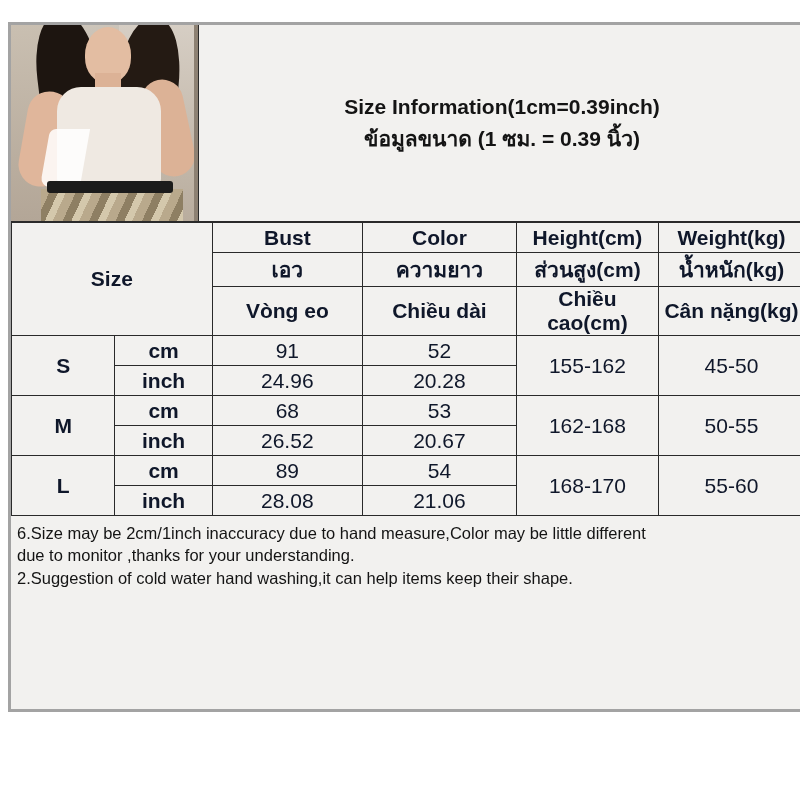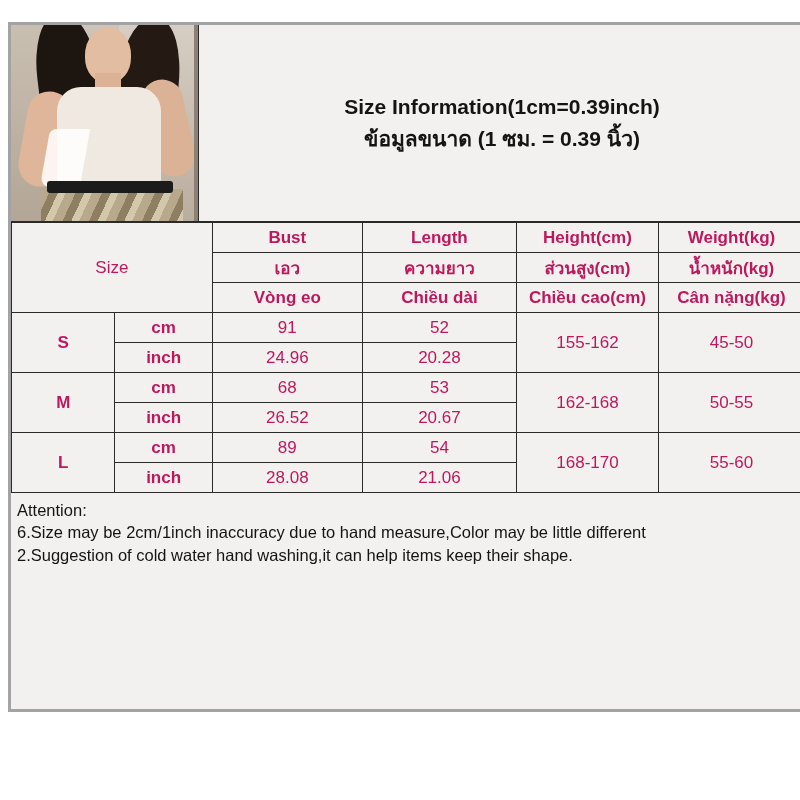--- a/index.html
+++ b/index.html
@@ -139,22 +139,22 @@
   
   table.sizes {
     border-collapse: collapse;
     width: 100%;
     table-layout: fixed;
   }
   table.sizes td, table.sizes th {
     border: 1px solid #2a2a2a;
     text-align: center;
     vertical-align: middle;
-    font-size: 17px;
-    color: #be185d;
+    font-size: 21px;
+    color: #0f172a;
     padding: 0;
     height: 29px;
     background: #f2f1ef;
   }
   .col-size { width: 102px; }
   .col-unit { width: 96px; }
   .col-bust { width: 148px; }
   .col-length { width: 152px; }
   .col-height { width: 140px; }
   .col-weight { width: 144px; }
@@ -165,21 +165,21 @@
   }
   td.sizecell {
     font-weight: bold;
     font-size: 22px;
   }
   td.unitcell {
     font-weight: bold;
     font-size: 16px;
   }
   td.sizehdr {
-    font-weight: normal;
+    font-weight: bold;
     font-size: 27px;
   }
   .thai { font-size: 16px; }
   .viet { font-size: 16px; }
 
   
   .attention {
     padding: 6px 6px 4px 6px;
     font-size: 16.5px;
     line-height: 1.35;
@@ -223,21 +223,21 @@
         <col class="col-unit">
         <col class="col-bust">
         <col class="col-length">
         <col class="col-height">
         <col class="col-weight">
       </colgroup>
       <tbody>
         <tr>
           <td class="sizehdr" rowspan="3" colspan="2">Size</td>
           <th class="hdr">Bust</th>
-          <th class="hdr">Length</th>
+          <th class="hdr">Color</th>
           <th class="hdr">Height(cm)</th>
           <th class="hdr">Weight(kg)</th>
         </tr>
         <tr>
           <th class="hdr thai">เอว</th>
           <th class="hdr thai">ความยาว</th>
           <th class="hdr thai">ส่วนสูง(cm)</th>
           <th class="hdr thai">น้ำหนัก(kg)</th>
         </tr>
         <tr>
@@ -285,19 +285,19 @@
         </tr>
         <tr>
           <td class="unitcell">inch</td>
           <td>28.08</td>
           <td>21.06</td>
         </tr>
       </tbody>
     </table>
 
     <div class="attention">
-      <div>Attention:</div>
       <div>6.Size may be 2cm/1inch inaccuracy due to hand measure,Color may be little different</div>
+      <div>due to monitor ,thanks for your understanding.</div>
       <div>2.Suggestion of cold water hand washing,it can help items keep their shape.</div>
     </div>
 
   </div>
 </div>
 
 </body></html>

